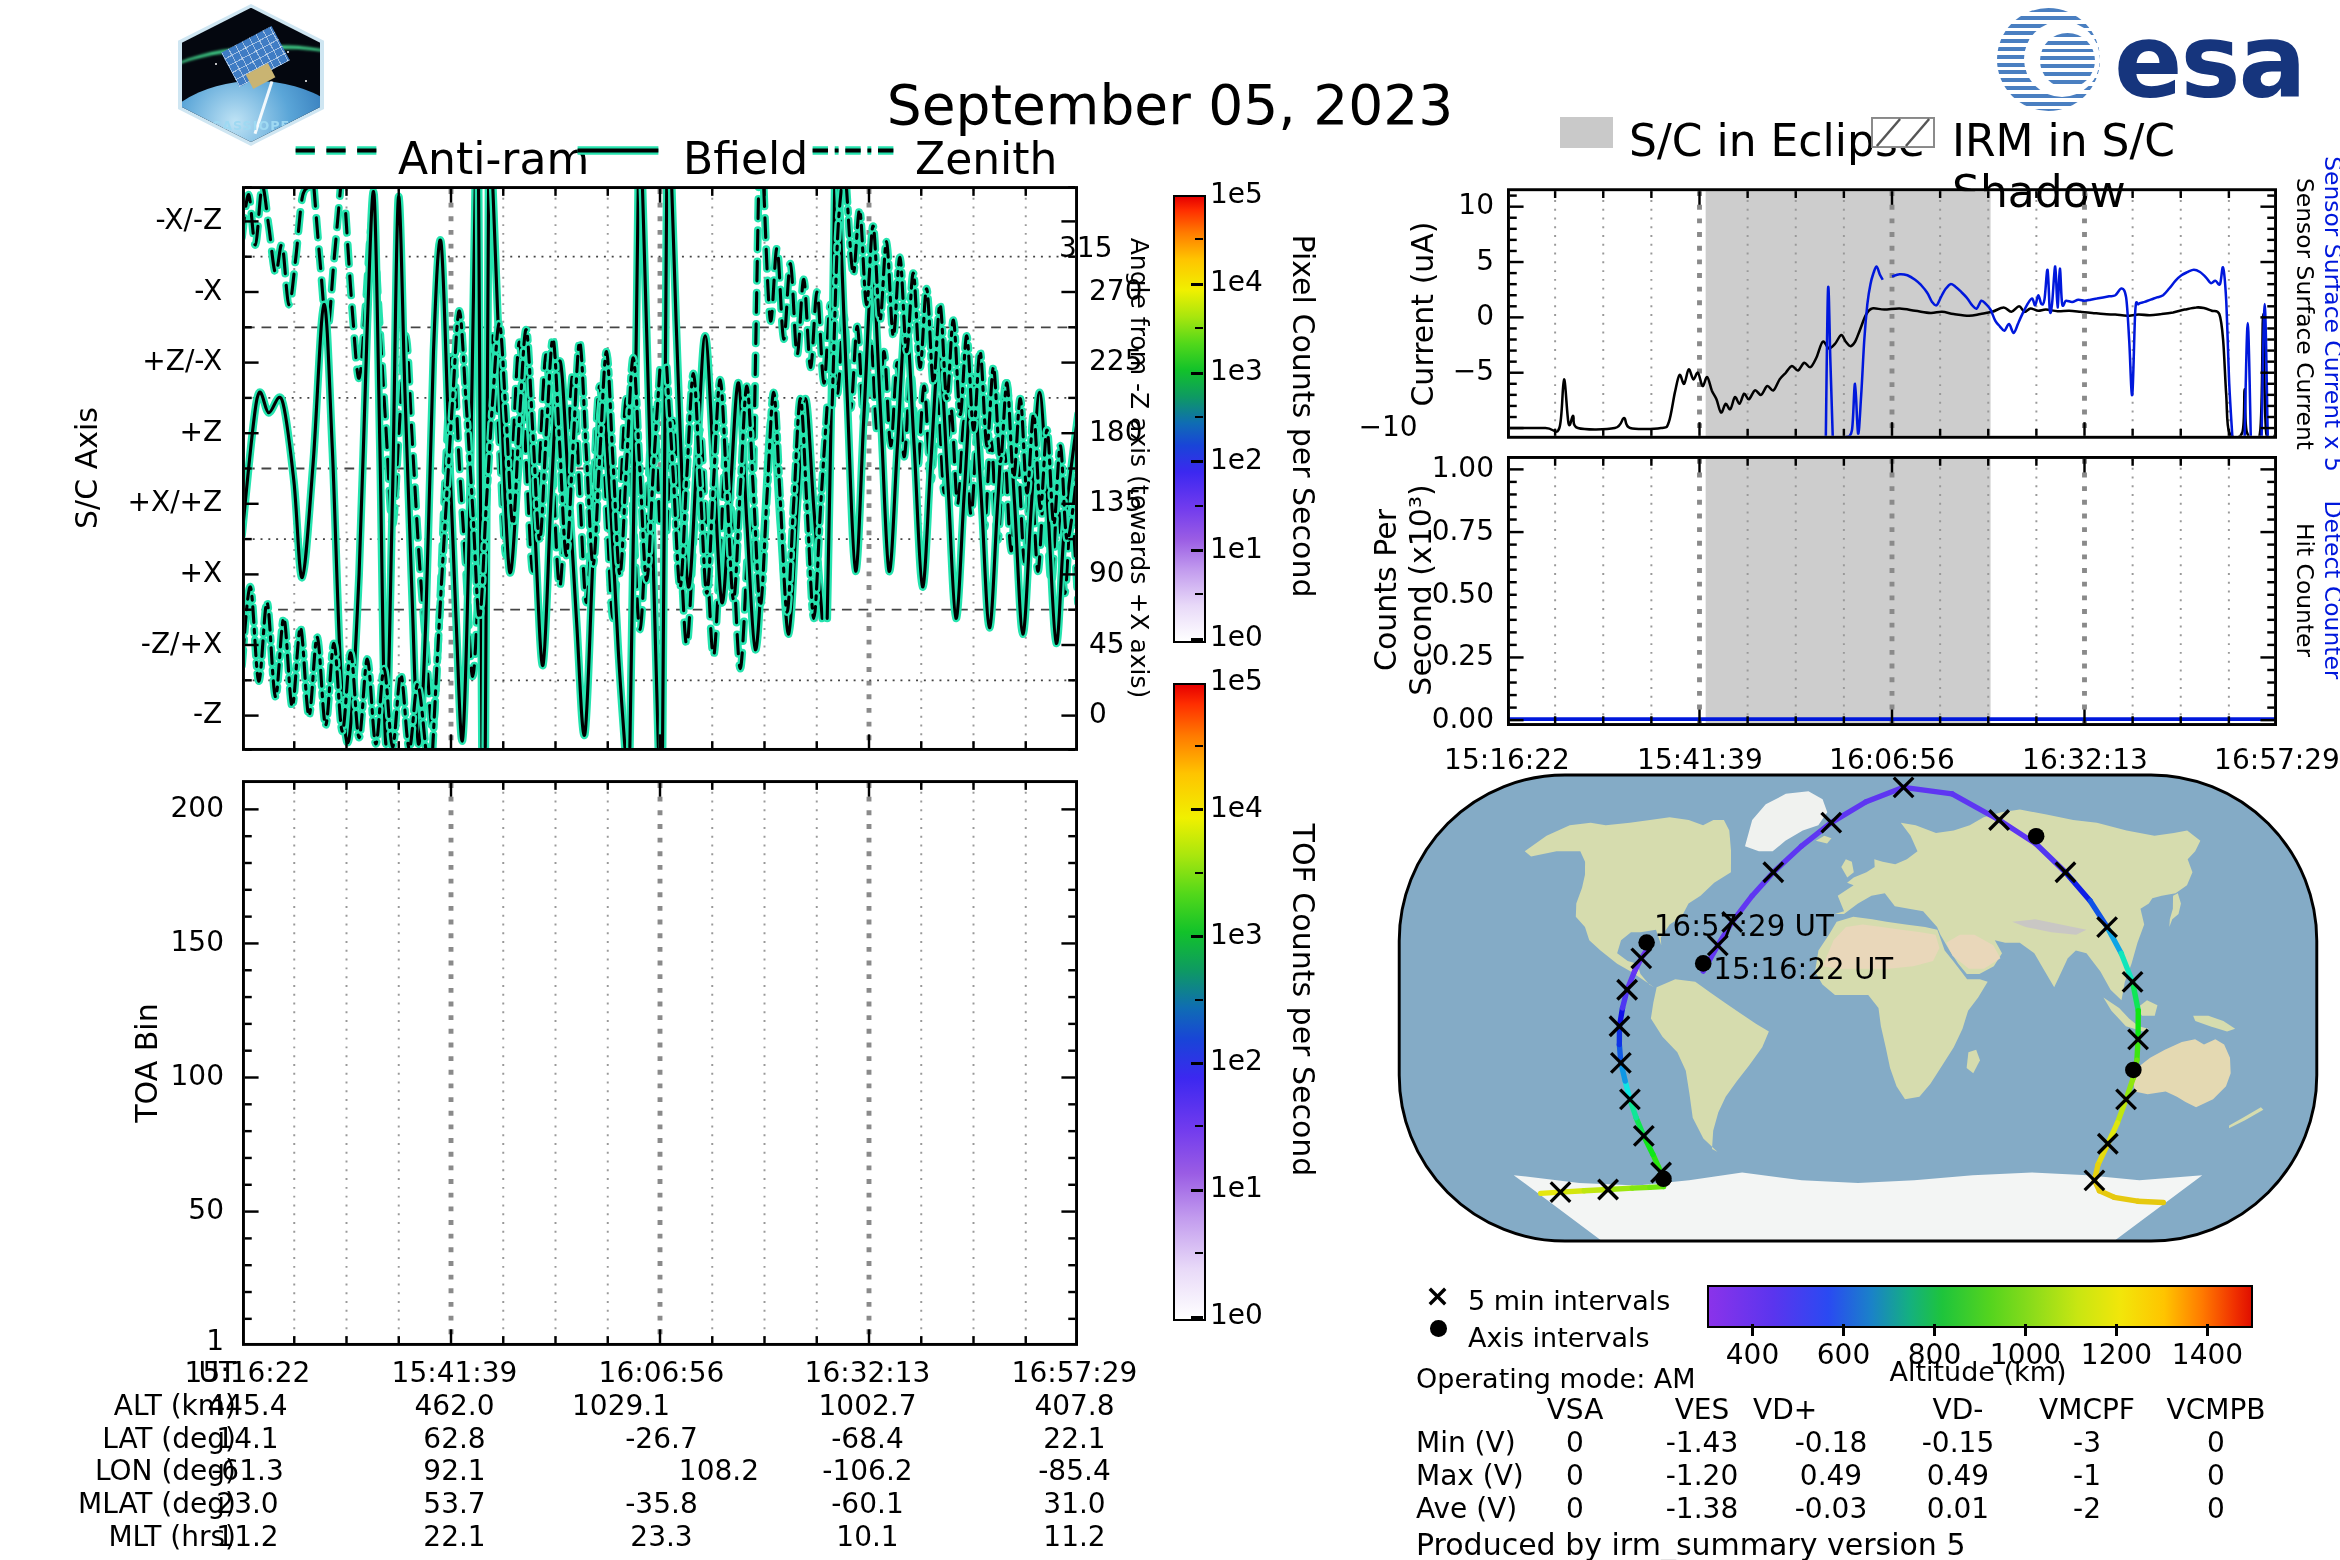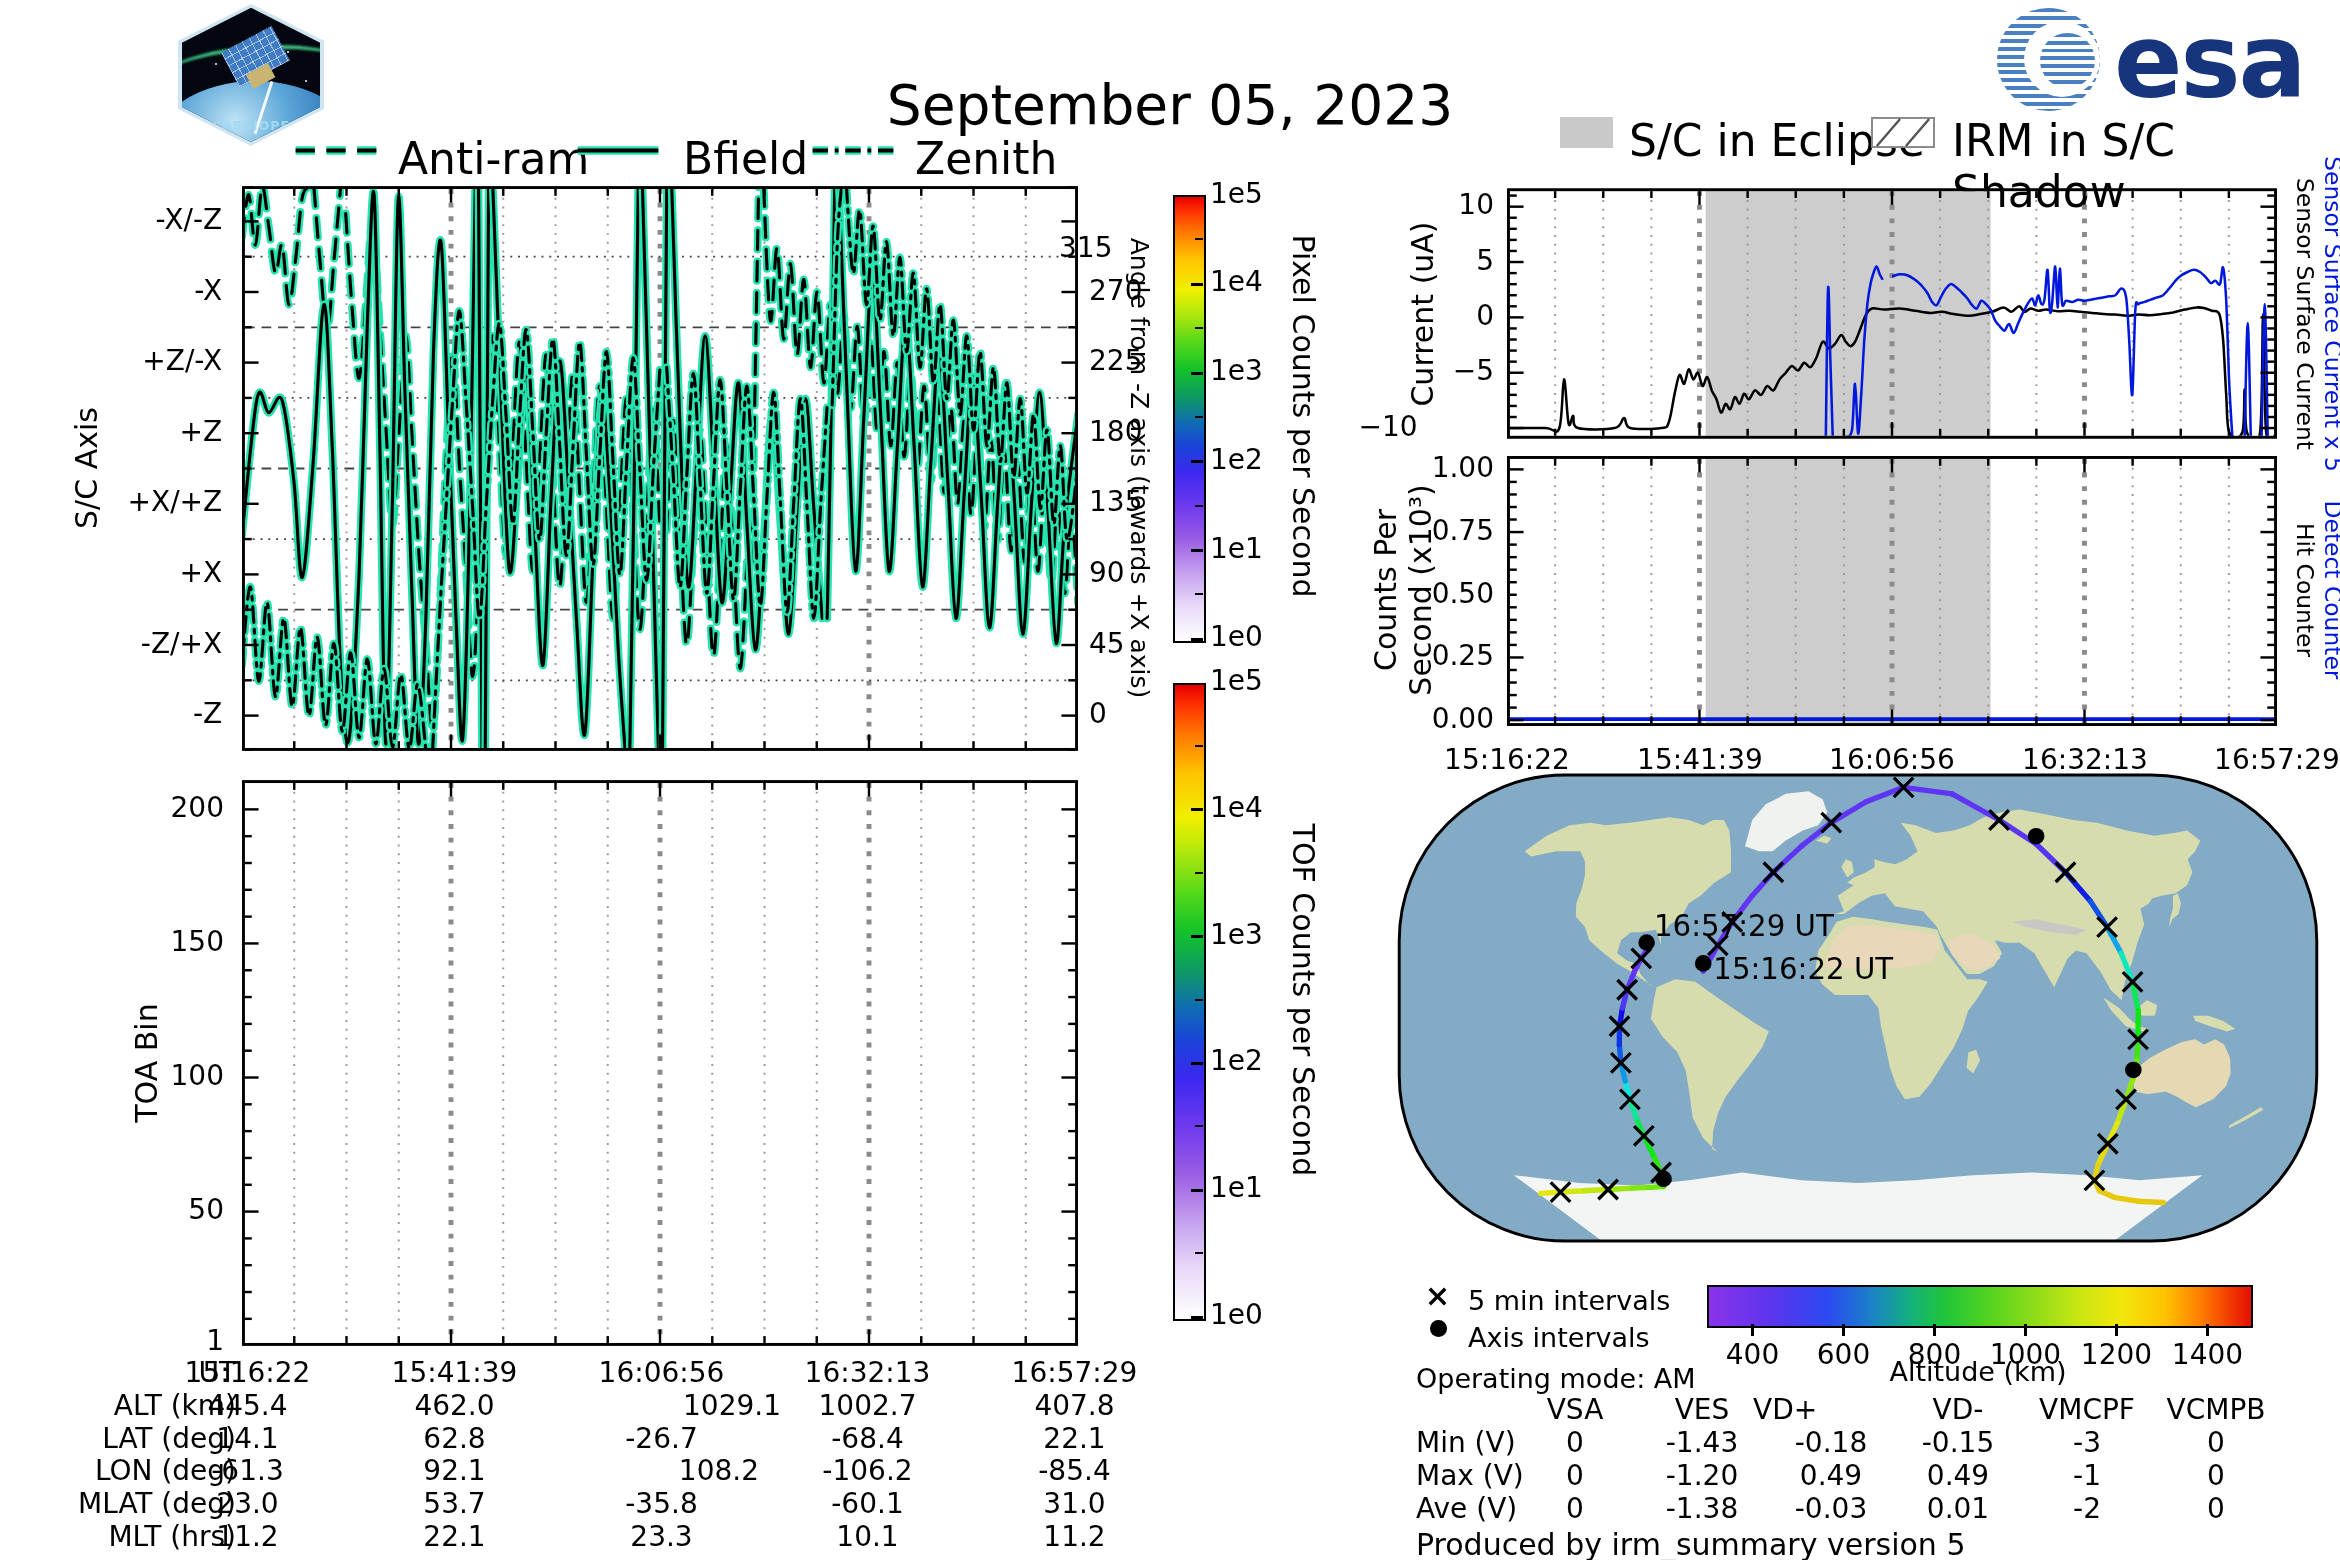--- a/index.html
+++ b/index.html
@@ -793,21 +793,21 @@
     <div class="abs tbl" style="left: 150px; top: 1454px; width: 195px; text-align: center;">-61.3</div>
     <div class="abs tbl" style="left: 150px; top: 1487px; width: 195px; text-align: center;">23.0</div>
     <div class="abs tbl" style="left: 150px; top: 1520px; width: 195px; text-align: center;">11.2</div>
     <div class="abs tbl" style="left: 357px; top: 1356px; width: 195px; text-align: center;">15:41:39</div>
     <div class="abs tbl" style="left: 357px; top: 1389px; width: 195px; text-align: center;">462.0</div>
     <div class="abs tbl" style="left: 357px; top: 1422px; width: 195px; text-align: center;">62.8</div>
     <div class="abs tbl" style="left: 357px; top: 1454px; width: 195px; text-align: center;">92.1</div>
     <div class="abs tbl" style="left: 357px; top: 1487px; width: 195px; text-align: center;">53.7</div>
     <div class="abs tbl" style="left: 357px; top: 1520px; width: 195px; text-align: center;">22.1</div>
     <div class="abs tbl" style="left: 564px; top: 1356px; width: 195px; text-align: center;">16:06:56</div>
-    <div class="abs tbl" style="left: 586px; top: 1389px; width: 195px; text-align: right;">1029.1</div>
+    <div class="abs tbl" style="left: 572px; top: 1389px; width: 195px; text-align: left;">1029.1</div>
     <div class="abs tbl" style="left: 564px; top: 1422px; width: 195px; text-align: center;">-26.7</div>
     <div class="abs tbl" style="left: 564px; top: 1454px; width: 195px; text-align: right;">108.2</div>
     <div class="abs tbl" style="left: 564px; top: 1487px; width: 195px; text-align: center;">-35.8</div>
     <div class="abs tbl" style="left: 564px; top: 1520px; width: 195px; text-align: center;">23.3</div>
     <div class="abs tbl" style="left: 770px; top: 1356px; width: 195px; text-align: center;">16:32:13</div>
     <div class="abs tbl" style="left: 770px; top: 1389px; width: 195px; text-align: center;">1002.7</div>
     <div class="abs tbl" style="left: 770px; top: 1422px; width: 195px; text-align: center;">-68.4</div>
     <div class="abs tbl" style="left: 770px; top: 1454px; width: 195px; text-align: center;">-106.2</div>
     <div class="abs tbl" style="left: 770px; top: 1487px; width: 195px; text-align: center;">-60.1</div>
     <div class="abs tbl" style="left: 770px; top: 1520px; width: 195px; text-align: center;">10.1</div>

